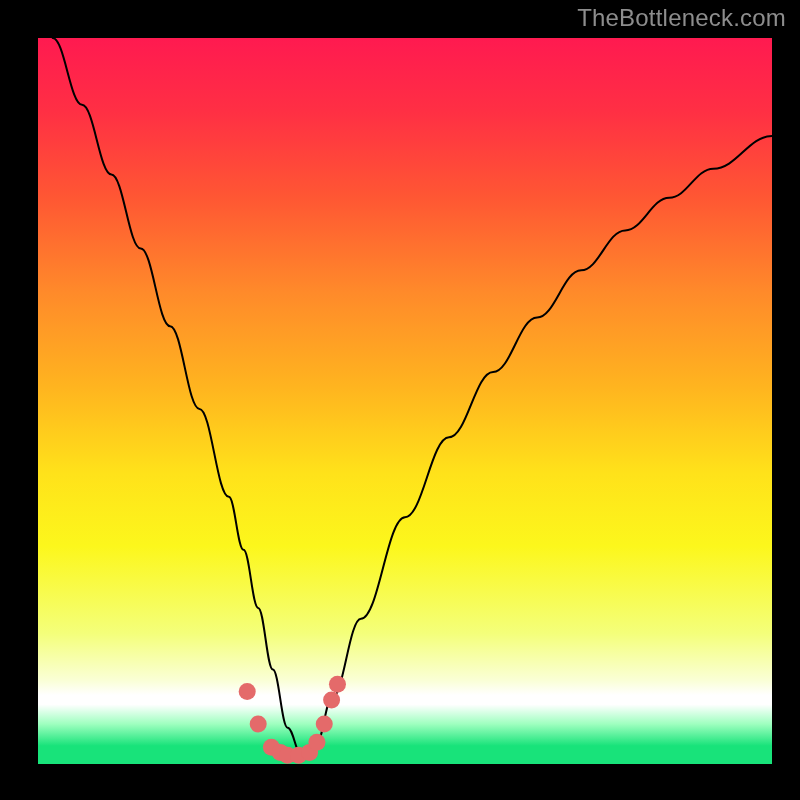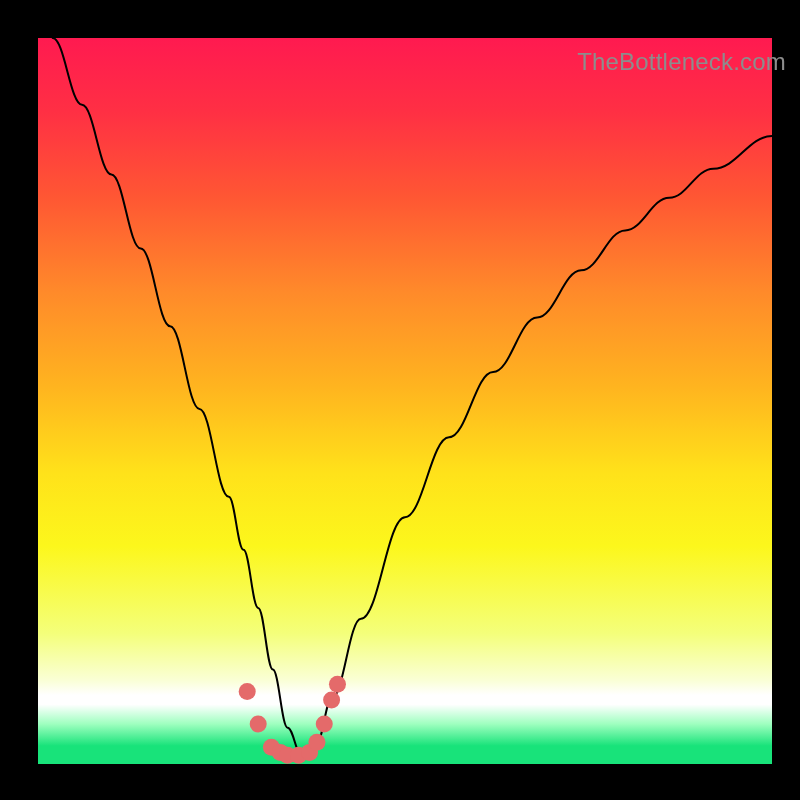--- a/index.html
+++ b/index.html
@@ -23,21 +23,20 @@
   }
   .watermark {
     position: absolute;
     top: 4px;
     right: 14px;
     font-family: Arial, Helvetica, sans-serif;
     font-size: 24px;
     font-weight: 500;
     color: #8d8d8d;
     letter-spacing: 0.2px;
-    margin-top: 44px;
   }
 </style>
 </head>
 <body>
 
 <div class="frame">
   <svg class="plot" width="734" height="726" style="left: 38px; top: 38px;">
       <defs>
         <linearGradient id="bg-grad" x1="0" y1="0" x2="0" y2="1">
           <stop offset="0%" stop-color="#ff1a50"></stop>

